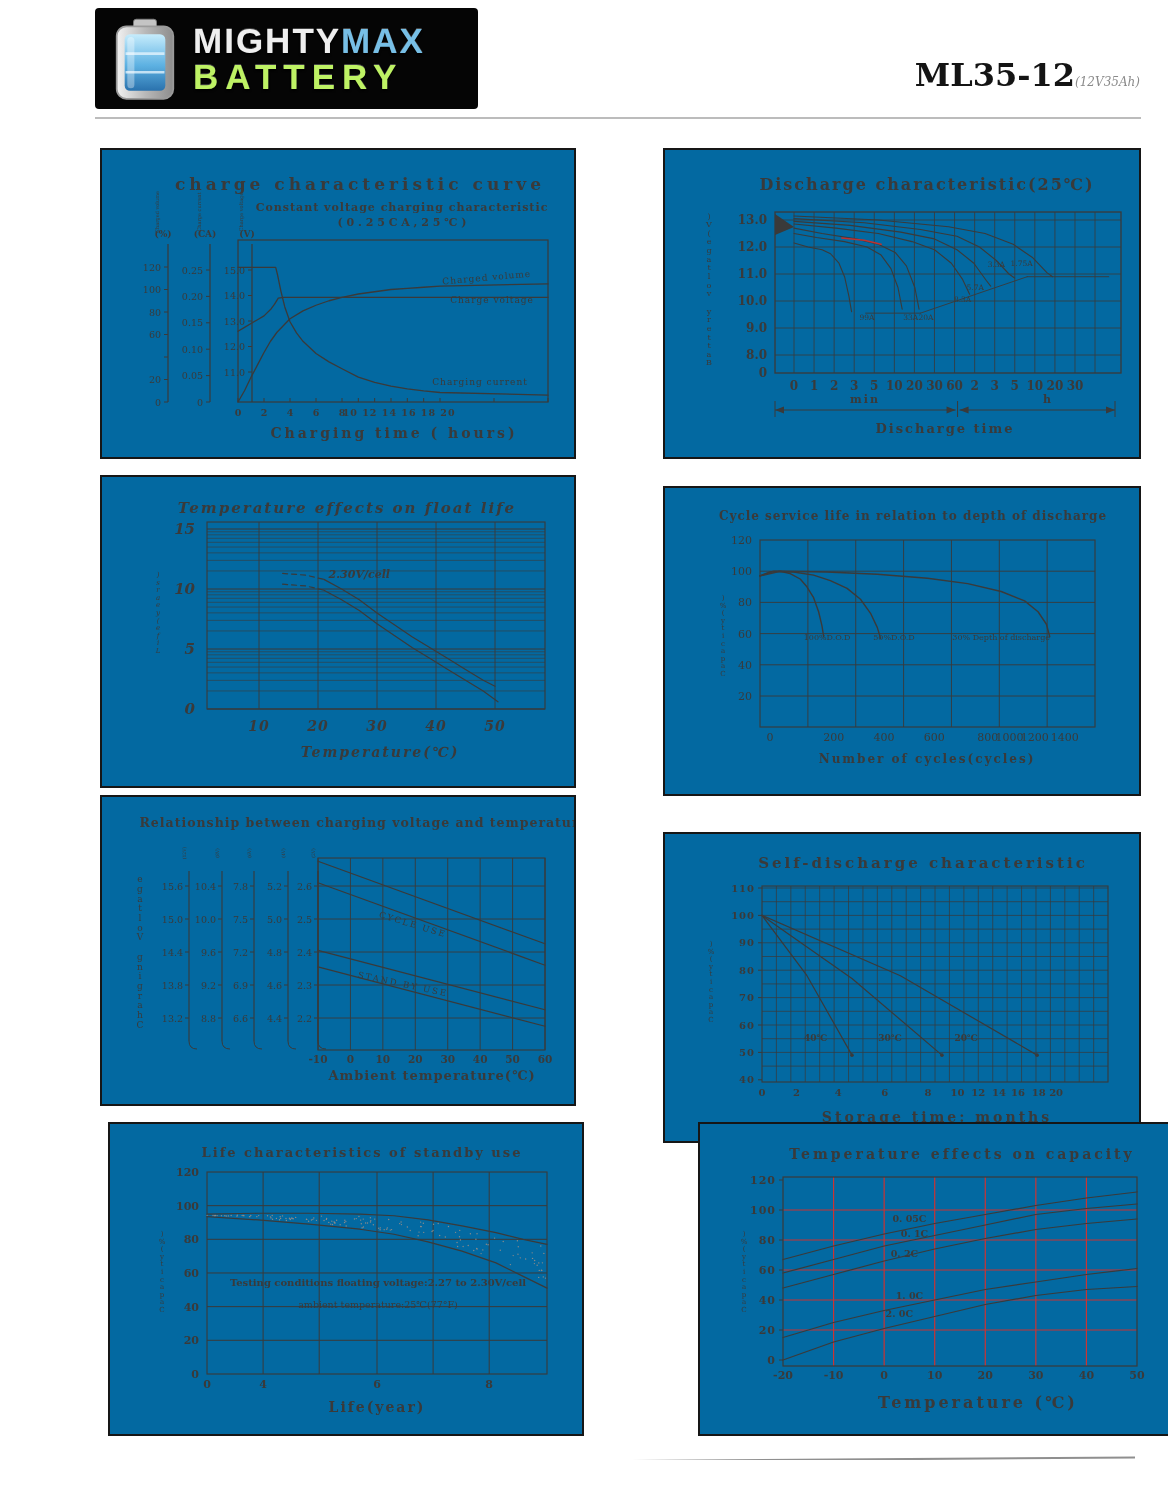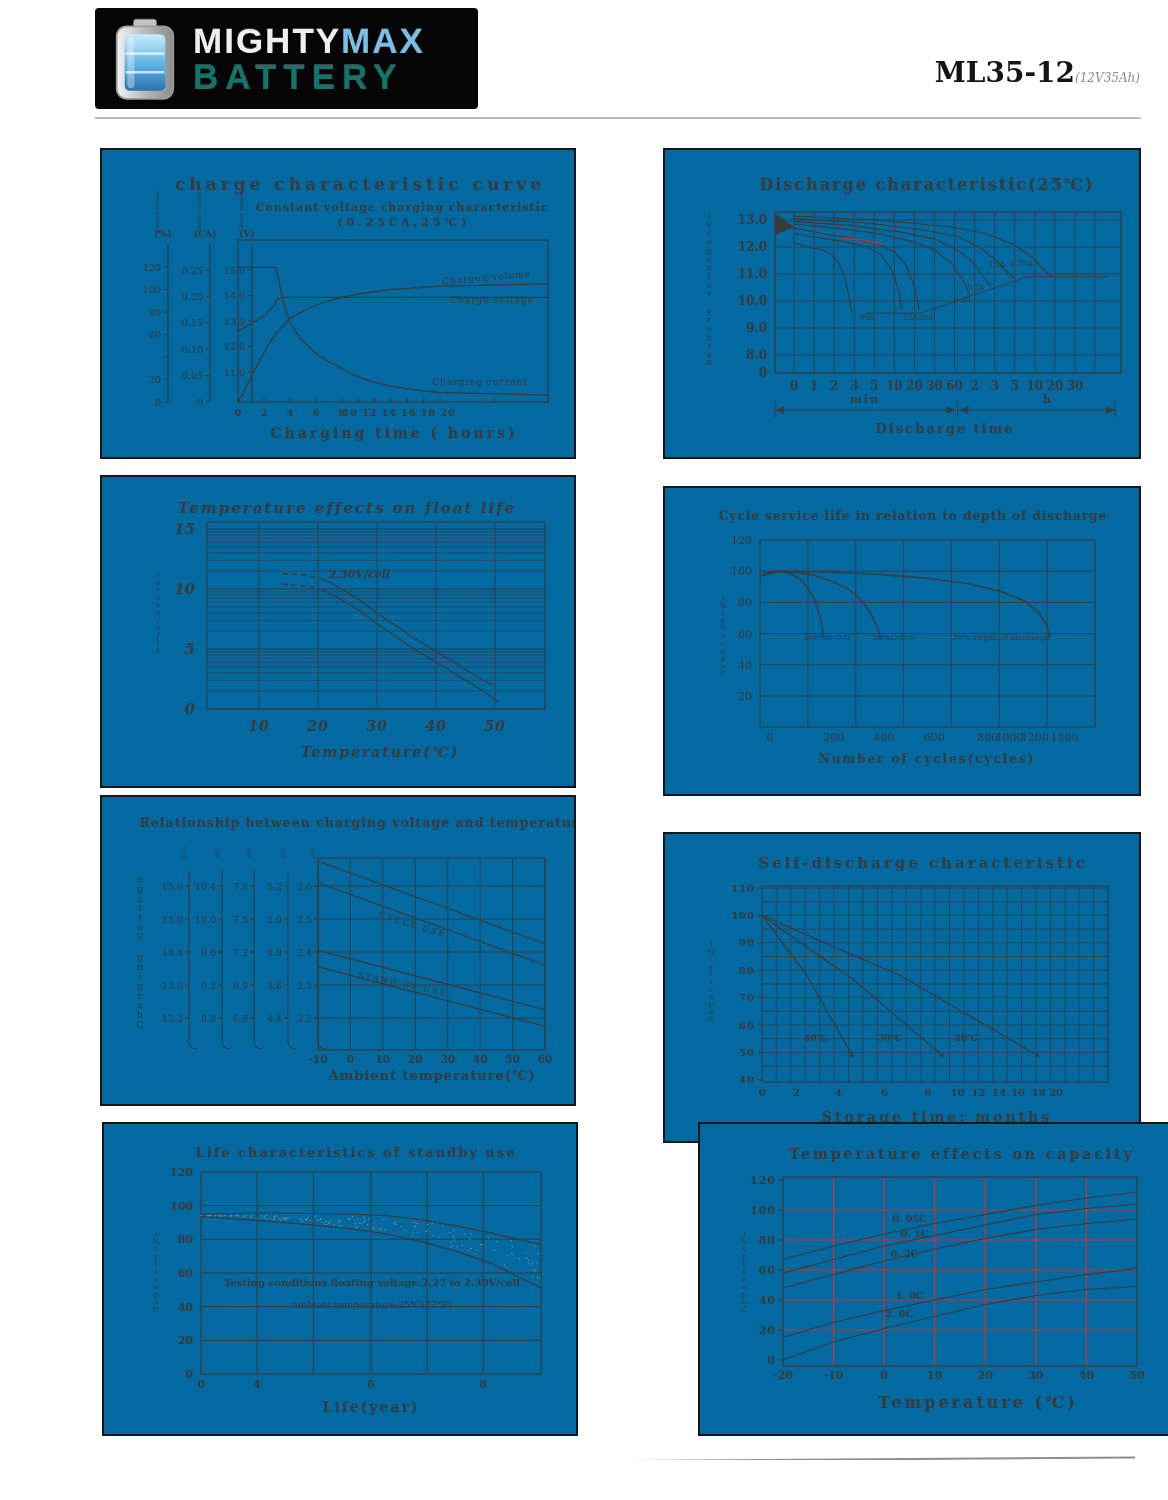--- a/index.html
+++ b/index.html
@@ -8,23 +8,23 @@
   .panel{position:absolute;border:2px solid #161616;background:#0369a1;box-sizing:border-box;}
   .panel svg{display:block;width:100%;height:100%;}
   svg text{font-family:"DejaVu Serif",serif;fill:#3a3a3a;}
   
   #logo{position:absolute;left:95px;top:8px;width:383px;height:101px;background:#050505;
         border-radius:4px;display:flex;align-items:center;padding-left:12px;box-sizing:border-box;gap:10px;}
   .logo-text{line-height:1.02;}
   .l1,.l2{font-weight:800;font-size:35px;letter-spacing:2px;
           text-shadow:0 2px 2px rgba(0,0,0,.8),0 -1px 0 rgba(255,255,255,.25);}
   .l1 .mighty{color:#efefef;} .l1 .max{color:#77bfe6;}
-  .l2{color:#0f766e;letter-spacing:7px;}
+  .l2{color:#bef264;letter-spacing:7px;}
   #model{position:absolute;left:840px;top:56px;width:300px;text-align:right;white-space:nowrap;}
-  .model-num{font-family:"DejaVu Serif",serif;font-weight:bold;font-size:28px;color:#141414;}
+  .model-num{font-family:"DejaVu Serif",serif;font-weight:bold;font-size:32px;color:#141414;}
   .model-spec{font-family:"DejaVu Serif",serif;font-style:italic;font-size:12px;color:#8a8a8a;}
   #hrule{position:absolute;left:95px;top:117px;width:1046px;height:2px;background:#bcbcbc;}
   #frule{position:absolute;left:130px;top:1460px;width:1005px;height:2px;background:#8f8f8f;transform:rotate(-0.4deg);}
   #smudge{position:absolute;left:95px;top:1491px;width:1012px;height:7px;opacity:.85;border-radius:2px;
     background:repeating-linear-gradient(90deg,#2c2c2c 0 18px,transparent 18px 30px,#4a4a4a 30px 56px,transparent 56px 76px,#1f1f1f 76px 96px,transparent 96px 128px);}
 </style>
 </head>
 <body>
 
 <div id="page">
@@ -550,21 +550,21 @@
           <circle cx="186.96" cy="221.14000000000001" r="1.8" fill="#3a3a3a"></circle>
           <text x="150.63" y="207.44" font-size="9" text-anchor="middle" fill="#3a3a3a" font-weight="bold">40℃</text>
           <polyline points="97,81.4 186.96,144.42000000000002 276.92,221.14000000000001" fill="none" stroke="#3a3a3a" stroke-width="1.2" stroke-linejoin="round" stroke-linecap="round"></polyline>
           <circle cx="276.92" cy="221.14000000000001" r="1.8" fill="#3a3a3a"></circle>
           <text x="225.02" y="207.44" font-size="9" text-anchor="middle" fill="#3a3a3a" font-weight="bold">30℃</text>
           <polyline points="97,81.4 235.4,141.68 372.07,221.14000000000001" fill="none" stroke="#3a3a3a" stroke-width="1.2" stroke-linejoin="round" stroke-linecap="round"></polyline>
           <circle cx="372.07" cy="221.14000000000001" r="1.8" fill="#3a3a3a"></circle>
           <text x="301.14" y="207.44" font-size="9" text-anchor="middle" fill="#3a3a3a" font-weight="bold">20℃</text>
         </svg>
       </div>
-      <div class="panel" style="left: 102px; top: 1122px; width: 476px; height: 314px;">
+      <div class="panel" style="left: 108px; top: 1122px; width: 476px; height: 314px;">
         <svg viewBox="0 0 472 310">
           <text x="252" y="33" font-size="13" text-anchor="middle" fill="#3a3a3a" letter-spacing="2" font-weight="bold">Life characteristics of standby use</text>
           <line x1="153.1" y1="48" x2="153.1" y2="250" stroke="#3a3a3a" stroke-width="1"></line>
           <line x1="209.2" y1="48" x2="209.2" y2="250" stroke="#3a3a3a" stroke-width="1"></line>
           <line x1="267" y1="48" x2="267" y2="250" stroke="#3a3a3a" stroke-width="1"></line>
           <line x1="323.1" y1="48" x2="323.1" y2="250" stroke="#3a3a3a" stroke-width="1"></line>
           <line x1="379.2" y1="48" x2="379.2" y2="250" stroke="#3a3a3a" stroke-width="1"></line>
           <line x1="97" y1="81.66" x2="437" y2="81.66" stroke="#3a3a3a" stroke-width="1"></line>
           <line x1="97" y1="115.32000000000001" x2="437" y2="115.32000000000001" stroke="#3a3a3a" stroke-width="1"></line>
           <line x1="97" y1="148.98000000000002" x2="437" y2="148.98000000000002" stroke="#3a3a3a" stroke-width="1"></line>

